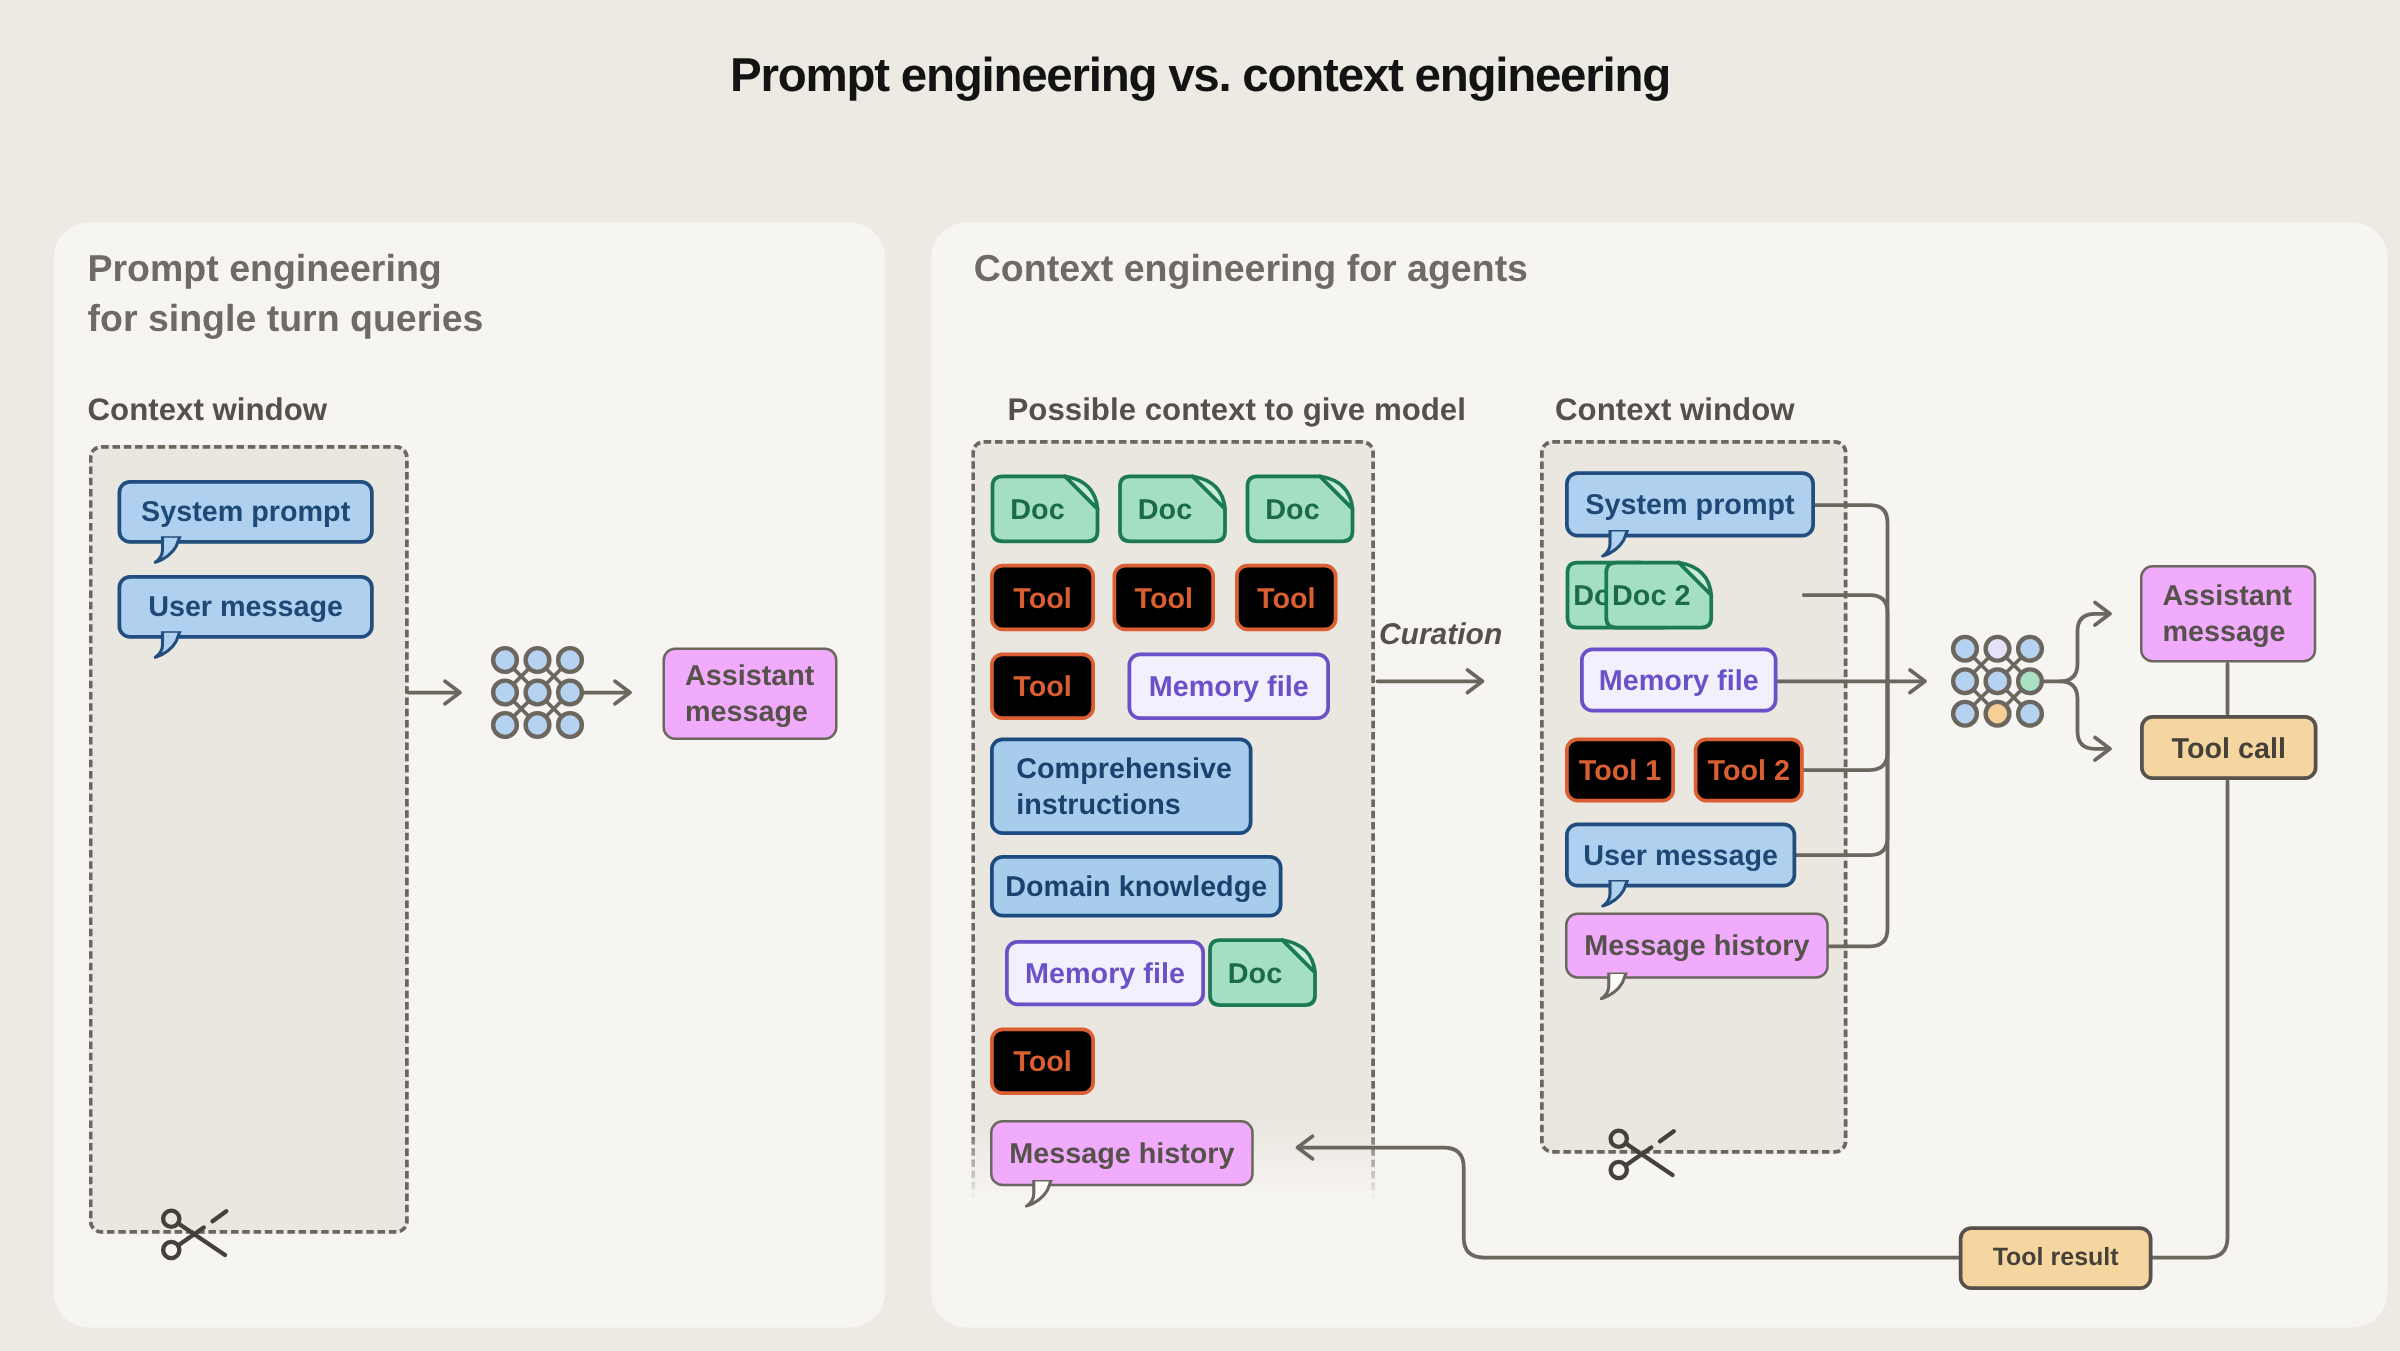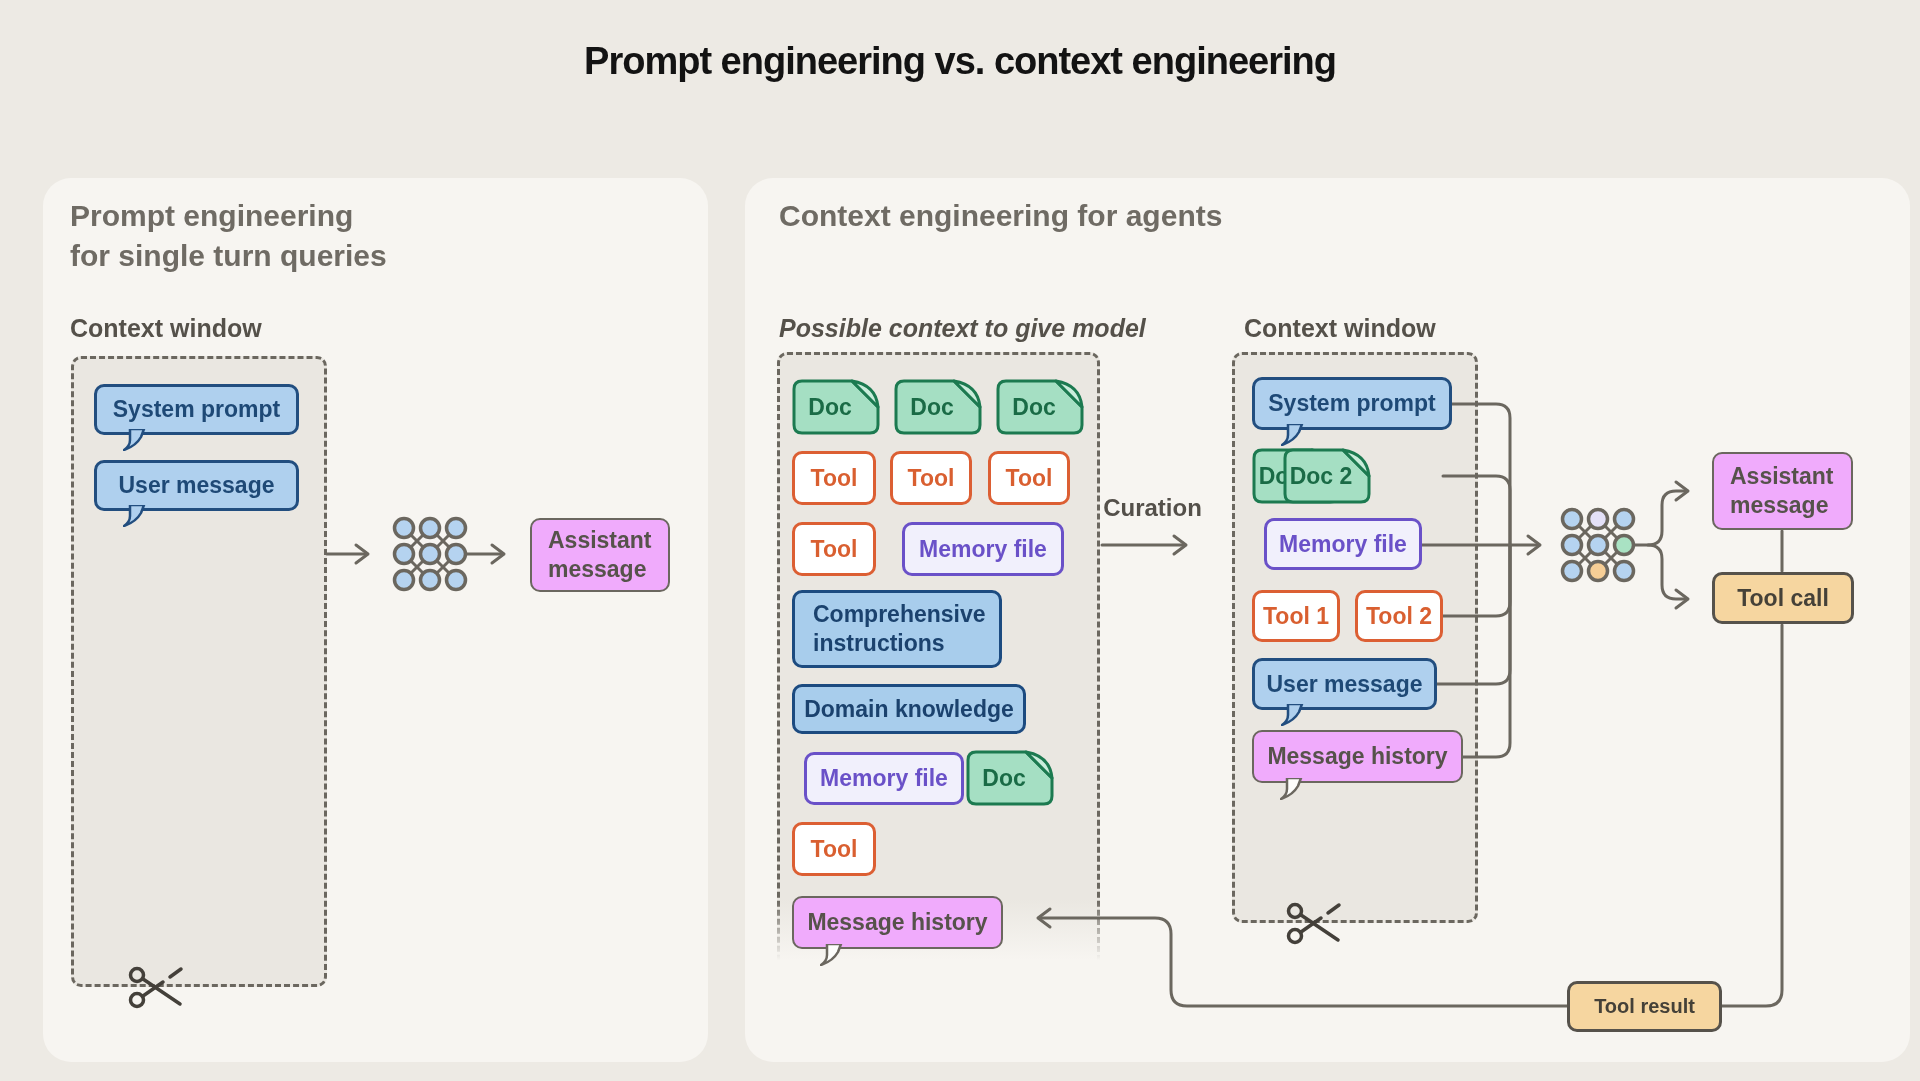--- a/index.html
+++ b/index.html
@@ -13,21 +13,21 @@
   .section-label{font-size:25px;font-weight:bold;color:#55514A;z-index:2;}
   .dashbox{background:#EAE7E1;border:3px dashed #6B675F;border-radius:10px;z-index:1;}
   .dashbox.fade{border-bottom:none;border-bottom-left-radius:0;border-bottom-right-radius:0;}
   .dashbox.fade::after{content:'';position:absolute;left:-4px;right:-4px;bottom:-2px;height:85px;
       background:linear-gradient(to bottom,rgba(247,245,241,0) 0%,#F7F5F1 72%);}
   #wires{position:absolute;left:0;top:0;z-index:2;}
   .item{display:flex;align-items:center;justify-content:center;font-weight:bold;font-size:23px;
         border-radius:10px;z-index:3;}
   .bubble{background:#AFD0EE;border:3px solid #224E7F;color:#1E4976;z-index:4;}
   .bluebox{background:#A8CDEC;border:3px solid #1C4B80;color:#1B426E;}
-  .toolbox{background:#ffffff;border:3px solid #DC5F33;color:#D95F30;}
+  .toolbox{background:#000000;border:3px solid #DC5F33;color:#D95F30;}
   .memory{background:#F1F0FC;border:3px solid #6A51C8;color:#6A51C8;margin-left:12px;}
   .whitebox{background:#f0abfc;border:2.5px solid #6B675F;color:#56524B;}
   .peach{background:#F6D6A0;border:3px solid #56524B;color:#454138;}
   .left-align{justify-content:flex-start;padding-left:16px;line-height:29px;}
   .doc{z-index:3;}
   .doc svg{position:absolute;left:0;top:0;}
   .doc span{position:absolute;left:0;top:0;width:76px;height:56px;display:flex;align-items:center;
             justify-content:center;font-weight:bold;font-size:23px;color:#1A6B46;}
   .tail{position:absolute;left:26px;top:calc(100% - 3px);z-index:4;}
   .curation-label{font-size:24px;font-weight:bold;color:#54504A;text-align:center;z-index:2;}
@@ -40,23 +40,23 @@
   <div class="abs" id="page-title">Prompt engineering vs. context engineering</div>
 
   <div class="abs panel" style="left:43px;top:178px;width:665px;height:884px;"></div>
   <div class="abs panel" style="left:745px;top:178px;width:1165px;height:884px;"></div>
 
   <div class="abs panel-header" style="left:70px;top:196px;">Prompt engineering
 for single turn queries</div>
   <div class="abs panel-header" style="left:779px;top:196px;">Context engineering for agents</div>
 
   <div class="abs section-label" style="left:70px;top:314px;">Context window</div>
-  <div class="abs section-label" style="left:779px;top:314px;font-style:italic;">Possible context to give model</div>
+  <div class="abs section-label" style="left:806px;top:314px;">Possible context to give model</div>
   <div class="abs section-label" style="left:1244px;top:314px;">Context window</div>
-  <div class="abs curation-label" style="left:1095px;top:494px;width:115px;">Curation</div>
+  <div class="abs curation-label" style="left:1095px;top:494px;width:115px;font-style:italic;">Curation</div>
 
   <div class="abs dashbox" style="left:71px;top:356px;width:256px;height:631px;"></div>
   <div class="abs dashbox fade" style="left:777px;top:352px;width:323px;height:630px;"></div>
   <div class="abs dashbox" style="left:1232px;top:352px;width:246px;height:571px;"></div>
 
   <svg id="wires" width="1920" height="1081" viewBox="0 0 1920 1081">
     <g stroke="#6B675F" stroke-width="3" fill="none" stroke-linecap="round" stroke-linejoin="round">
 
       <path d="M327,554 H366"></path>
         <path d="M356,545 L368,554 L356,563"></path>

